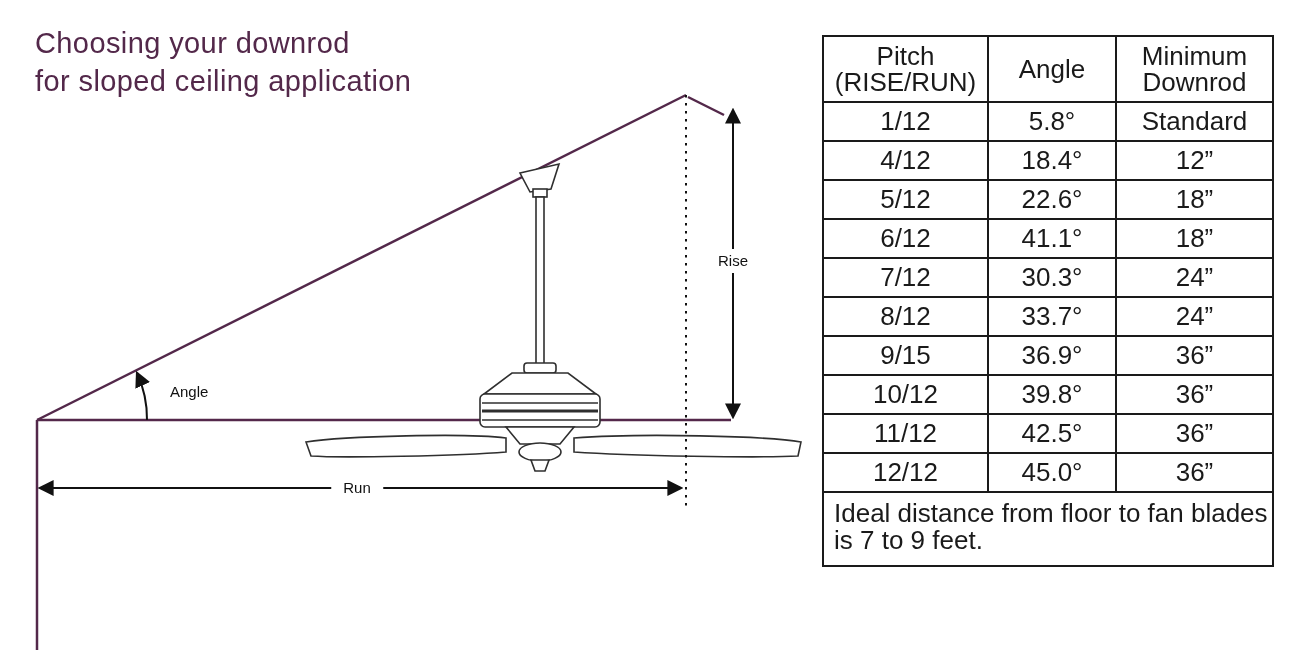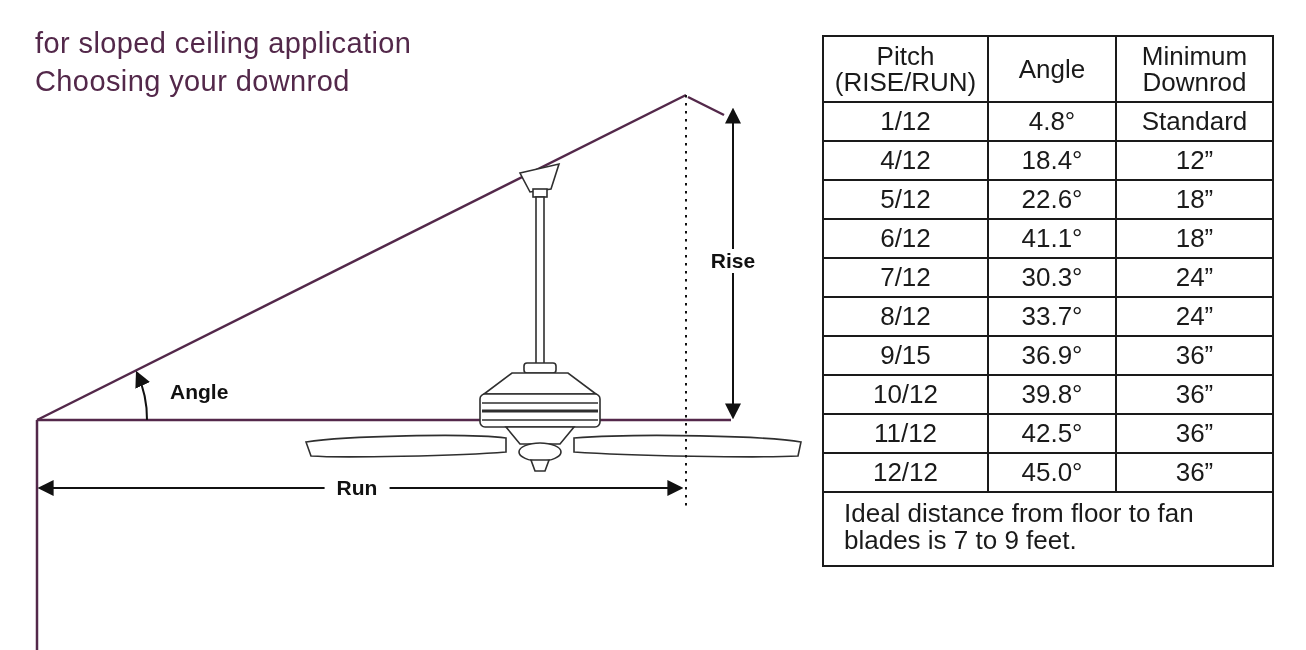--- a/index.html
+++ b/index.html
@@ -7,52 +7,52 @@
     width:1306px;height:650px;position:relative;background:#ffffff;
     font-family:"Liberation Sans", sans-serif;color:#1a1a1a;overflow:hidden;
   }
   .title{
     position:absolute;left:35px;top:24px;
     font-size:29px;line-height:38px;letter-spacing:0.4px;
     color:#53284a;font-weight:500;
   }
   .diagram-svg{position:absolute;left:0;top:0;}
   .lbl{
-    position:absolute;font-weight:bold;font-size:21px;color:#111;
+    position:absolute;font-weight:normal;font-size:15px;color:#111;
     background:#ffffff;line-height:20px;
   }
   .lbl-rise{left:733px;top:249px;transform:translateX(-50%);padding:2px 7px;}
   .lbl-run{left:357px;top:477px;transform:translateX(-50%);padding:1px 12px;}
   .lbl-angle{left:170px;top:382px;background:transparent;}
   table.pitch-table{
     position:absolute;left:822px;top:35px;width:450px;
     border-collapse:collapse;font-size:26px;color:#1a1a1a;
     table-layout:fixed;
   }
   .pitch-table th,.pitch-table td{
     border:2px solid #1a1a1a;text-align:center;font-weight:normal;
     padding:2px 4px;
   }
   .pitch-table col.c1{width:165px;}
   .pitch-table col.c2{width:128px;}
   .pitch-table col.c3{width:157px;}
   .pitch-table thead th{height:60px;line-height:26px;vertical-align:middle;}
   .pitch-table tbody td{height:33px;}
   .pitch-table td.note{
-    text-align:left;padding:7px 4px 7px 20px;line-height:27px;height:58px;
+    text-align:left;padding:7px 4px 7px 10px;line-height:27px;height:58px;
     vertical-align:top;
     margin-top:6px;
   }
 </style>
 </head>
 <body>
 
 <div class="title">
+  <div>Choosing your downrod</div>
   <div>for sloped ceiling application</div>
-  <div>Choosing your downrod</div>
 </div>
 
 <svg class="diagram-svg" width="810" height="650" viewBox="0 0 810 650">
   <defs>
     <marker id="ah" viewBox="0 0 10 10" refX="8.5" refY="5" markerWidth="8" markerHeight="8" orient="auto-start-reverse">
       <path d="M0,0 L10,5 L0,10 z" fill="#111"></path>
     </marker>
   </defs>
 
   <line x1="37" y1="420" x2="686" y2="95" stroke="#53284a" stroke-width="2.5"></line>
@@ -113,21 +113,21 @@
       <th>Angle</th>
       <th>
         <div>Minimum</div>
         <div>Downrod</div>
       </th>
     </tr>
   </thead>
   <tbody>
     <tr>
       <td>1/12</td>
-      <td>4.8°</td>
+      <td>5.8°</td>
       <td>Standard</td>
     </tr>
     <tr>
       <td>4/12</td>
       <td>18.4°</td>
       <td>12”</td>
     </tr>
     <tr>
       <td>5/12</td>
       <td>22.6°</td>

